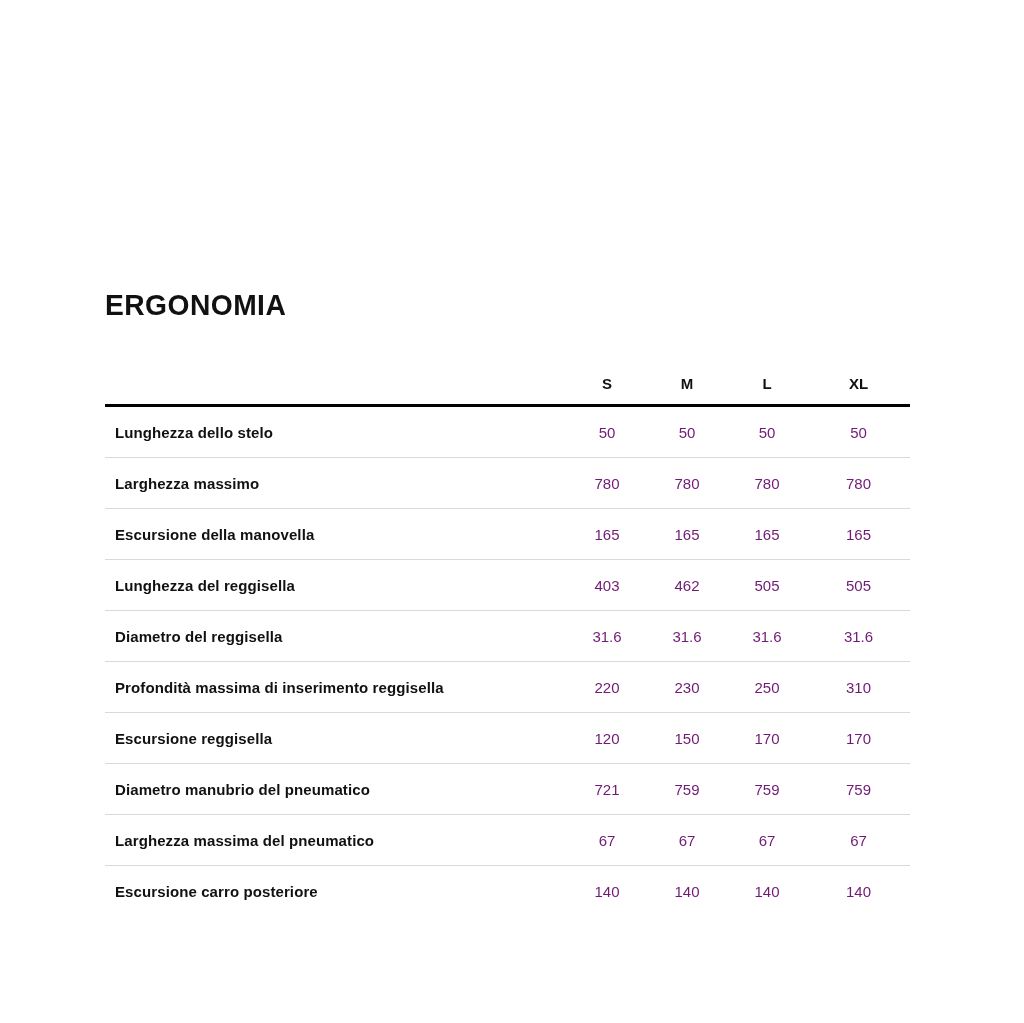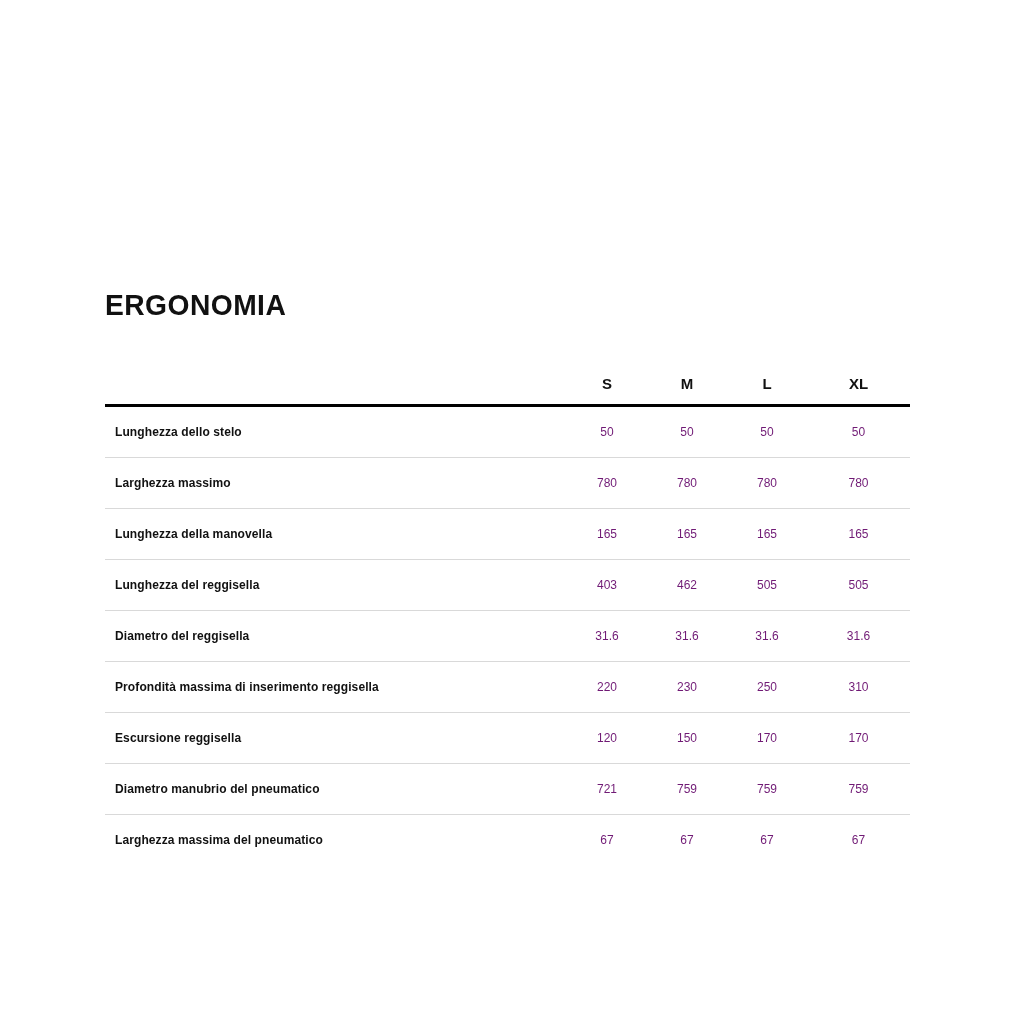--- a/index.html
+++ b/index.html
@@ -44,21 +44,21 @@
     font-weight: 700;
     color: #111111;
     text-align: center;
     padding: 0;
     border-bottom: 3px solid #000000;
   }
   thead th.corner { text-align: left; }
   tbody td {
     height: 50px;
     vertical-align: middle;
-    font-size: 12px;
+    font-size: 15px;
     padding: 0;
     border-bottom: 1px solid #d9d9d9;
   }
   tbody tr:last-child td { border-bottom: none; }
   td.row-label {
     font-weight: 700;
     color: #111111;
     text-align: left;
     padding-left: 10px;
     letter-spacing: 0.1px;
@@ -102,21 +102,21 @@
           <td class="value">50</td>
         </tr>
         <tr>
           <td class="row-label">Larghezza massimo</td>
           <td class="value">780</td>
           <td class="value">780</td>
           <td class="value">780</td>
           <td class="value">780</td>
         </tr>
         <tr>
-          <td class="row-label">Lunghezza della manovella</td>
+          <td class="row-label">Escursione della manovella</td>
           <td class="value">165</td>
           <td class="value">165</td>
           <td class="value">165</td>
           <td class="value">165</td>
         </tr>
         <tr>
           <td class="row-label">Lunghezza del reggisella</td>
           <td class="value">403</td>
           <td class="value">462</td>
           <td class="value">505</td>
@@ -150,15 +150,22 @@
           <td class="value">759</td>
           <td class="value">759</td>
         </tr>
         <tr>
           <td class="row-label">Larghezza massima del pneumatico</td>
           <td class="value">67</td>
           <td class="value">67</td>
           <td class="value">67</td>
           <td class="value">67</td>
         </tr>
+        <tr>
+          <td class="row-label">Escursione carro posteriore</td>
+          <td class="value">140</td>
+          <td class="value">140</td>
+          <td class="value">140</td>
+          <td class="value">140</td>
+        </tr>
       </tbody>
   </table>
 </div>
 
 </body></html>

